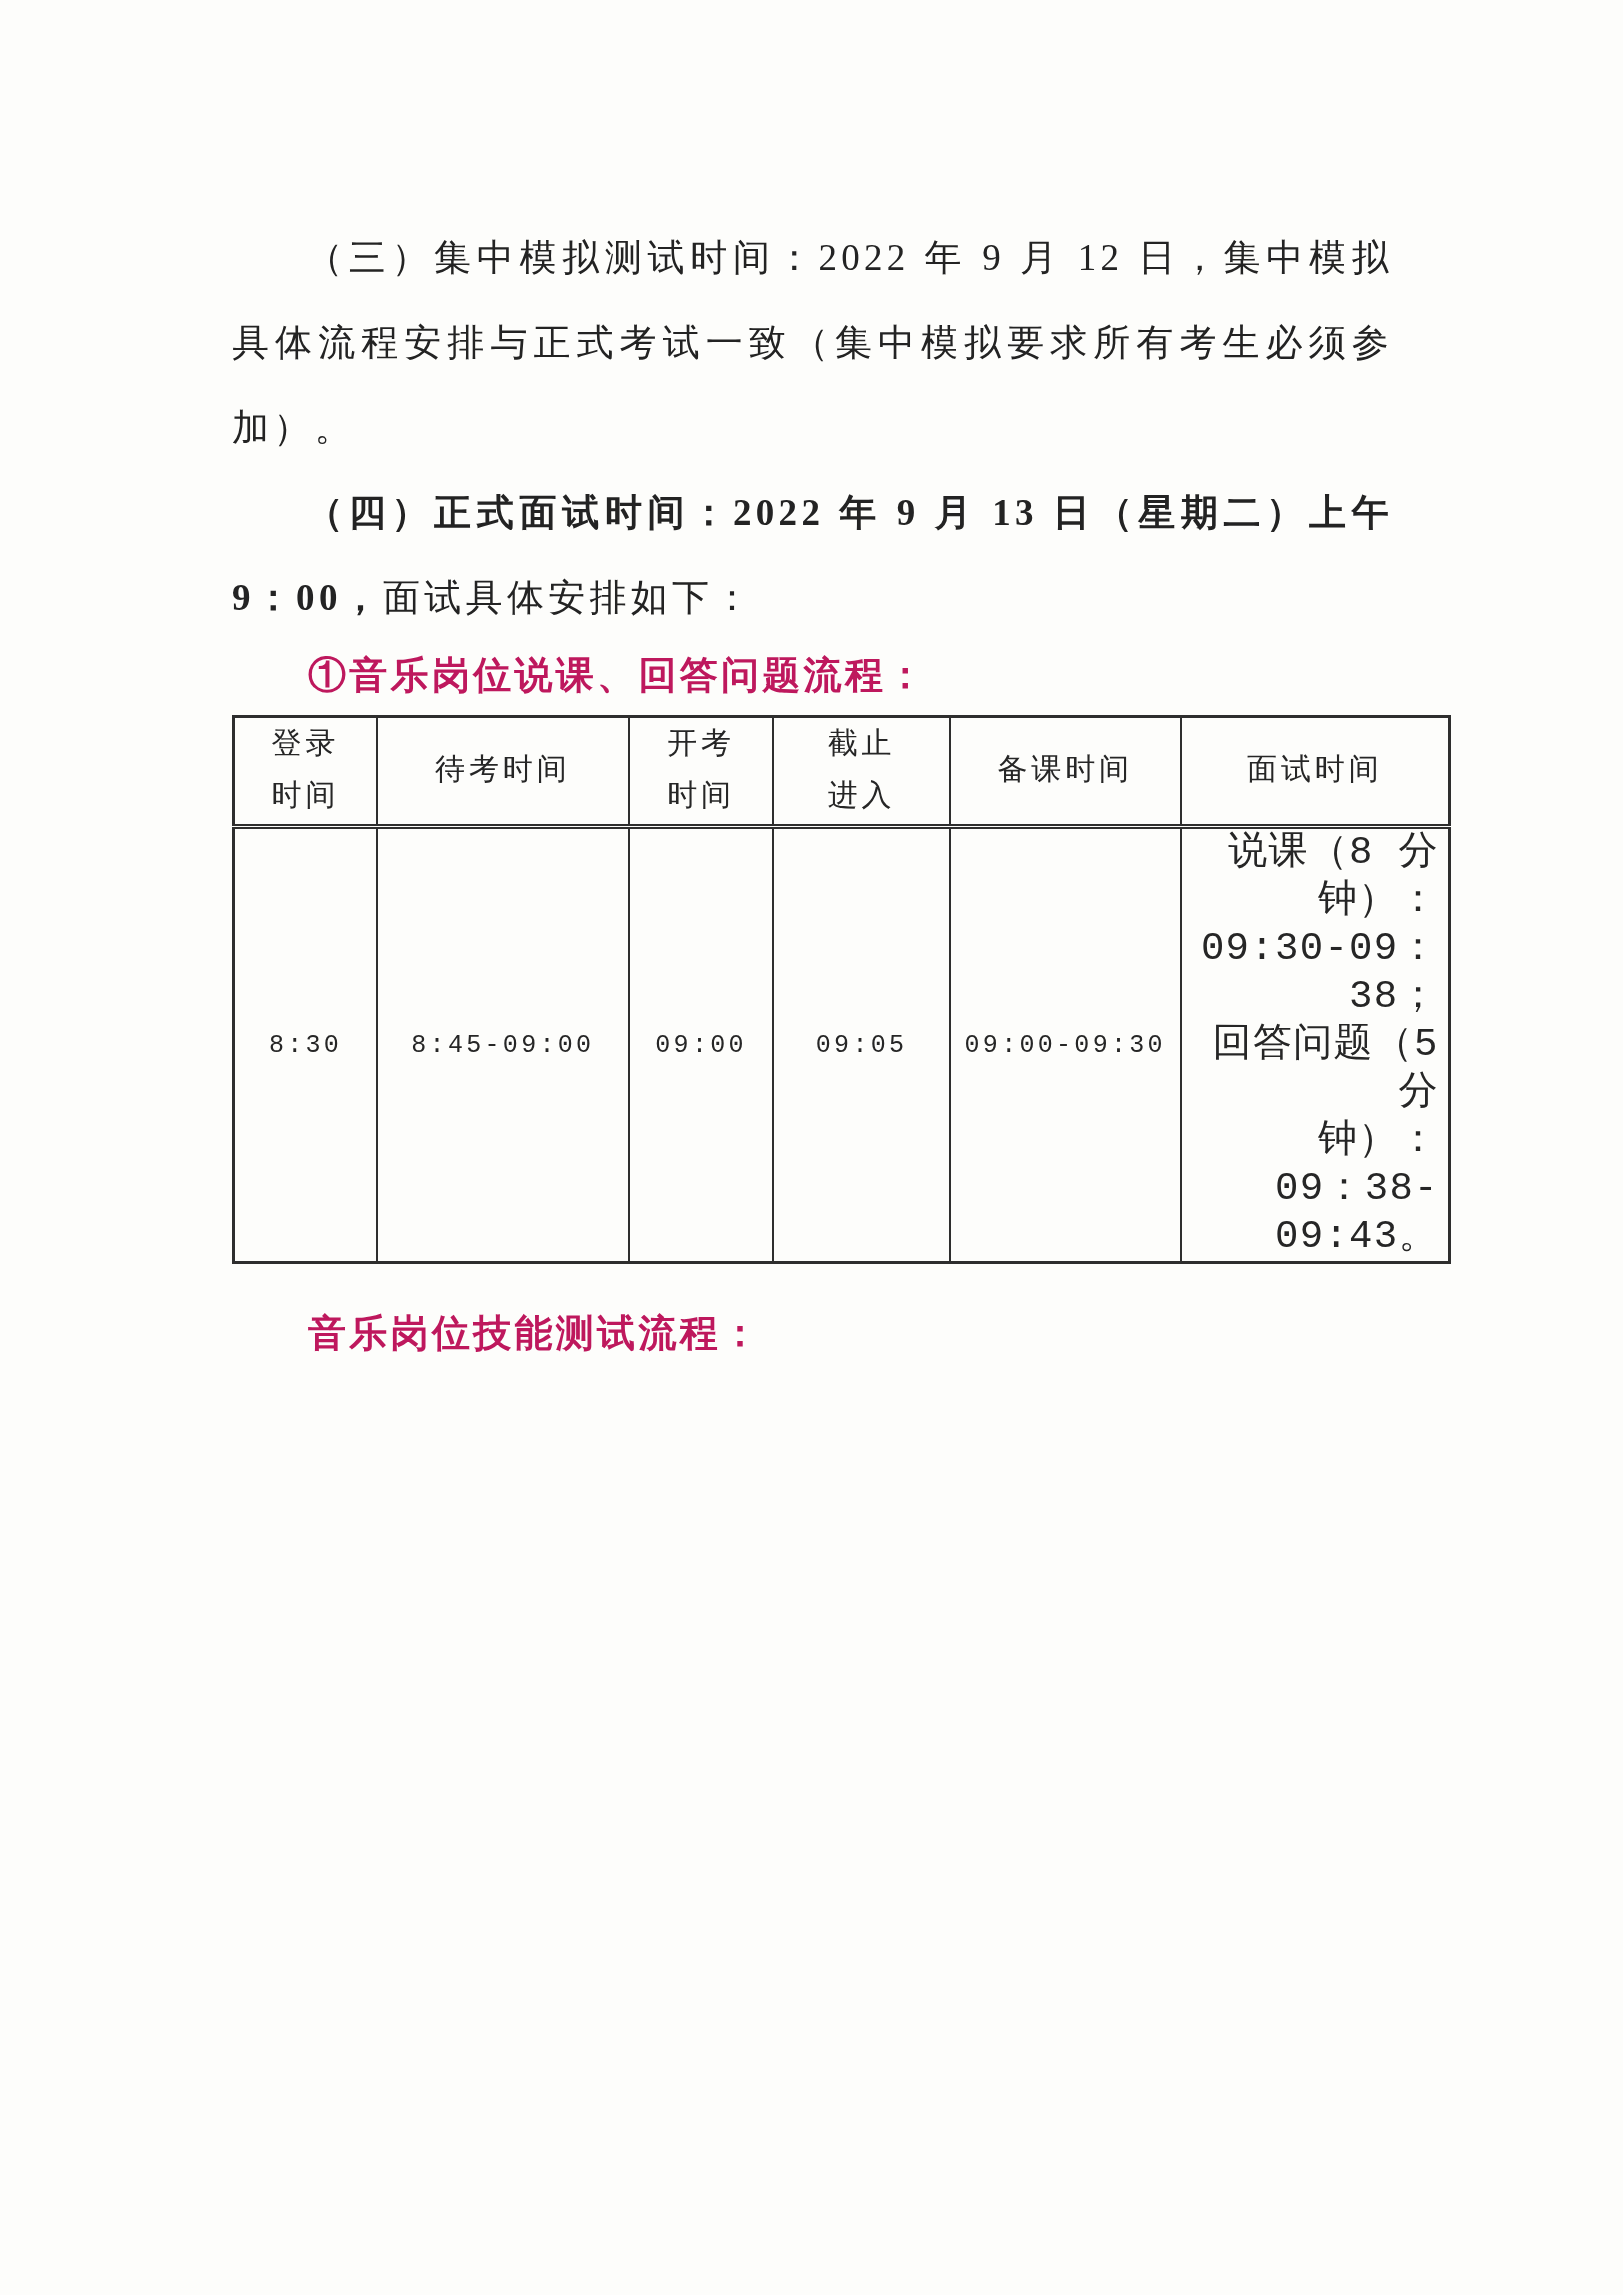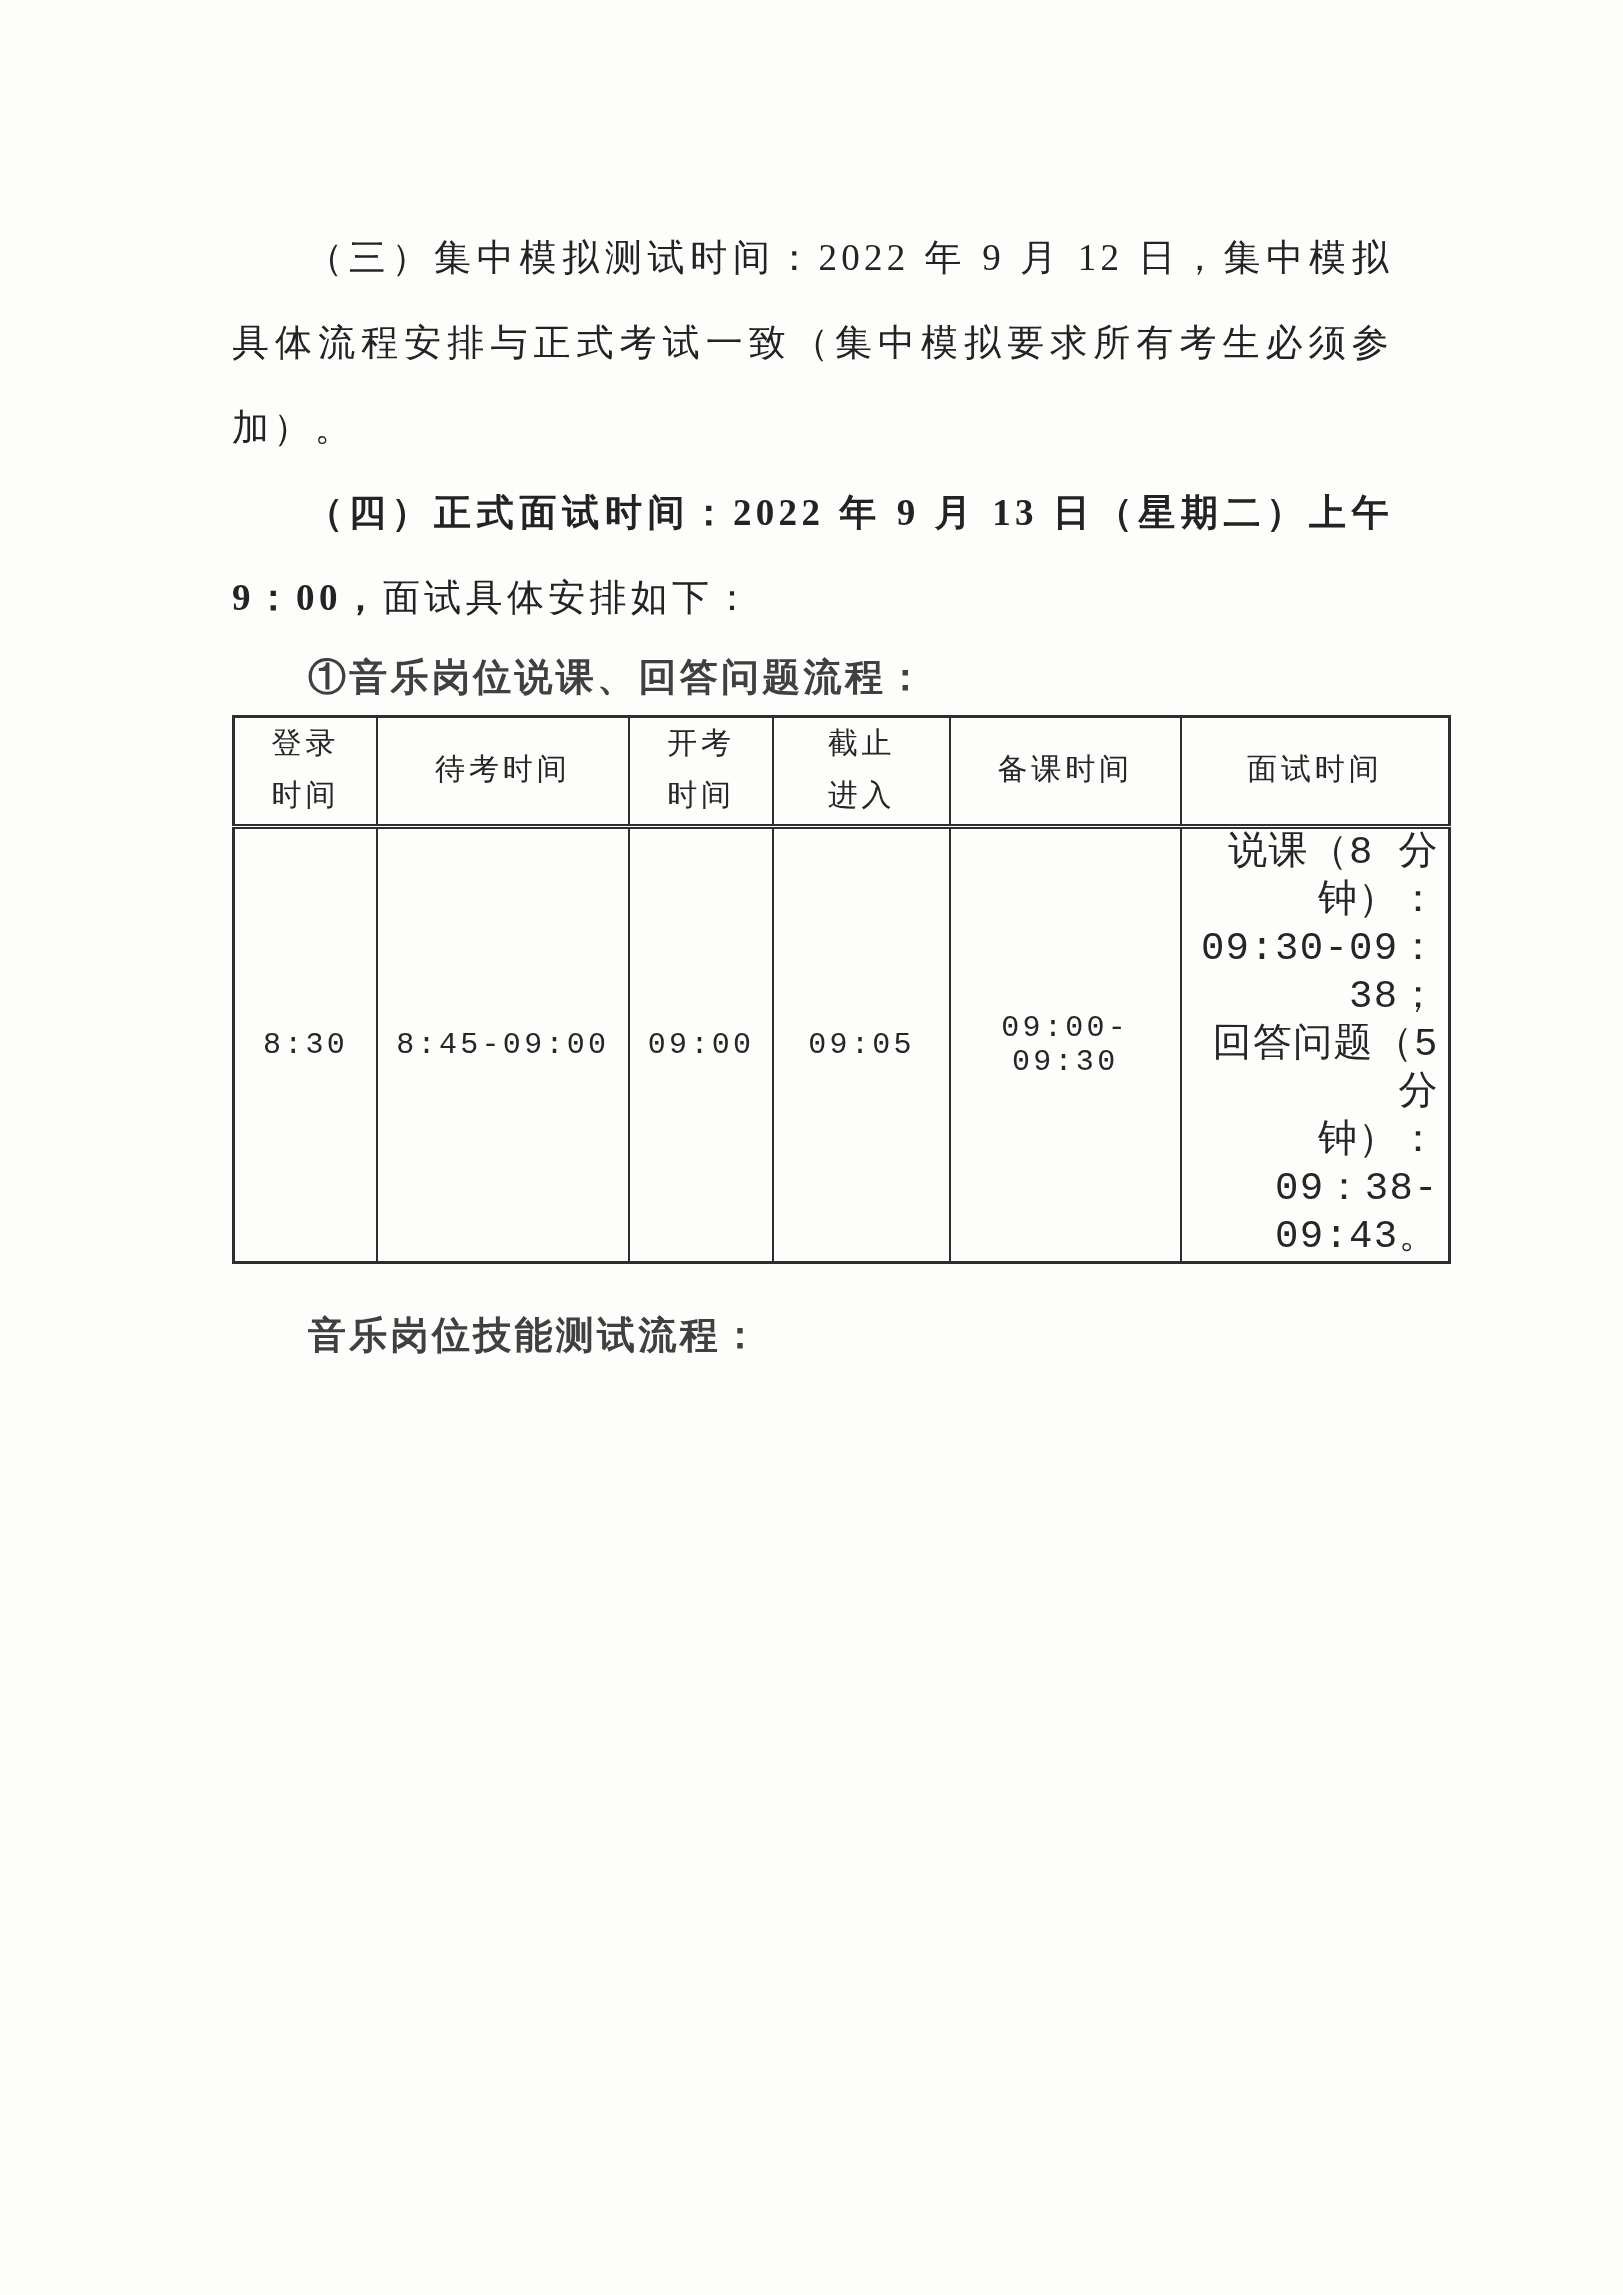--- a/index.html
+++ b/index.html
@@ -26,27 +26,27 @@
     letter-spacing: 4.3px;
     text-align: justify;
     text-indent: 2em;
     word-break: break-all;
   }
   .body-text .bold-lead {
     font-weight: bold;
   }
   .section-heading {
     margin: 0;
-    font-family: Liberation Serif, serif;
+    font-family: Liberation Mono, monospace;
     font-weight: 700;
     font-size: 38px;
     line-height: 75px;
     letter-spacing: 3.3px;
     text-indent: 2em;
-    color: #404040;
+    color: #be185d;
   }
   .footer-heading {
     margin-top: 29px;
     line-height: 85px;
   }
   table.schedule {
     width: 1219px;
     margin: 0;
     border-collapse: collapse;
     table-layout: fixed;
@@ -66,21 +66,21 @@
     font-size: 30px;
     line-height: 52px;
     letter-spacing: 3.9px;
     text-align: center;
     vertical-align: middle;
     white-space: pre-line;
     border-bottom: 5.9px double #2e2e2e;
   }
   table.schedule td {
     height: 237px;
-    font-size: 30px;
+    font-size: 25px;
     letter-spacing: 3.3px;
     text-align: center;
     vertical-align: middle;
   }
   table.schedule td.interview-cell {
     text-align: right;
     font-size: 39px;
     line-height: 48px;
     letter-spacing: 1.3px;
     white-space: pre-line;

